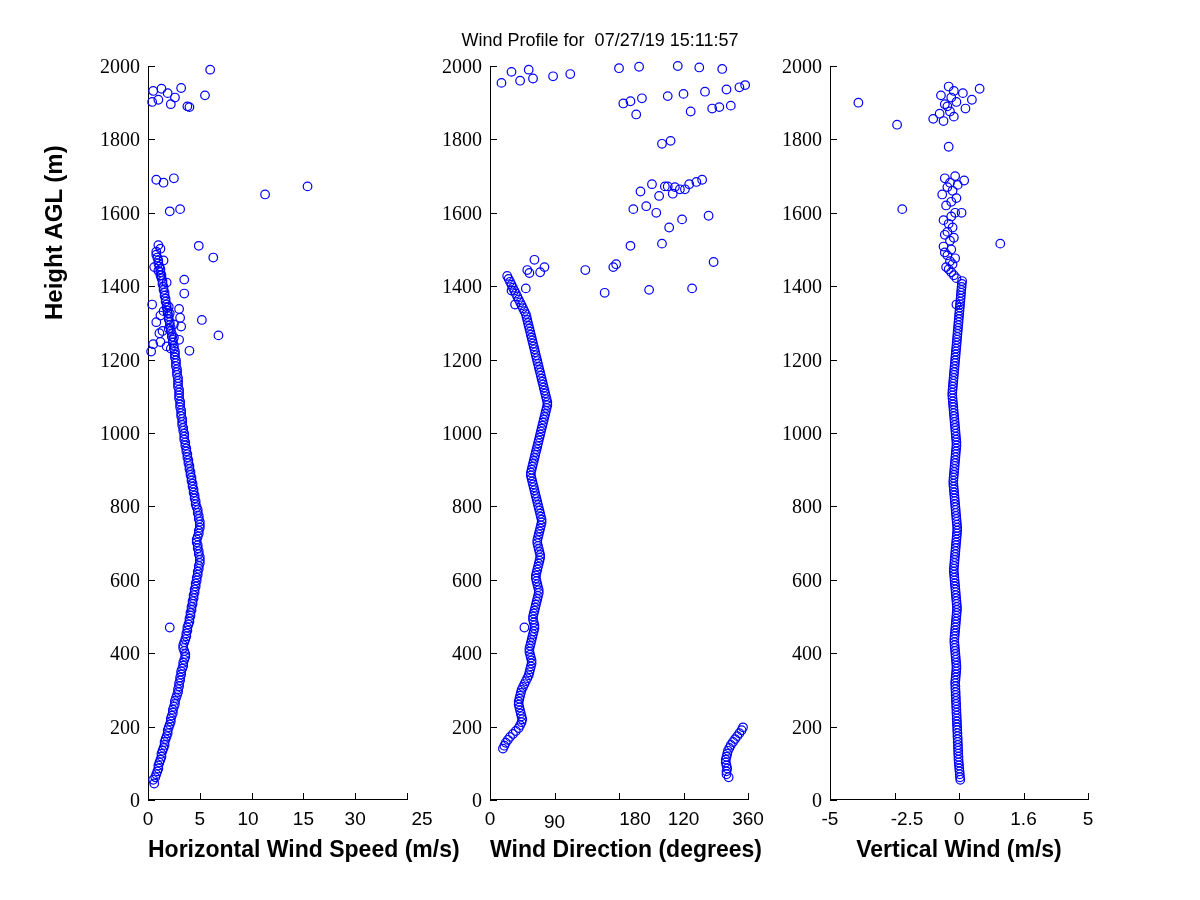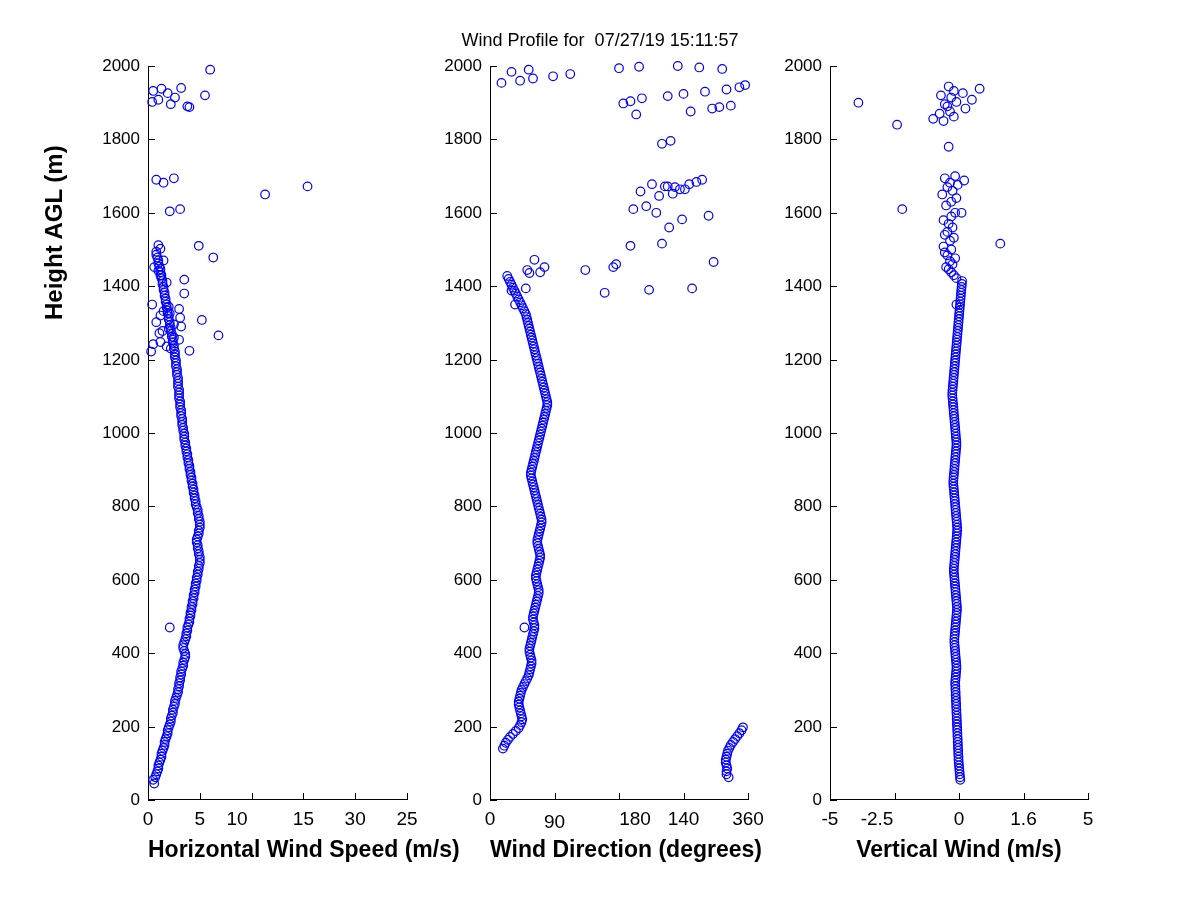--- a/index.html
+++ b/index.html
@@ -57,23 +57,24 @@
     position: absolute;
     left: 0;
     top: 0;
     overflow: visible;
   }
   .ytick-label {
     position: absolute;
     right: 100%;
     margin-right: 8px;
     transform: translateY(-50%);
-    font-size: 17px;
+    font-size: 20px;
     color: #000;
     white-space: nowrap;
+    font-family: Liberation Serif, serif;
   }
   .ytick-mark {
     position: absolute;
     left: 0;
     width: 7px;
     height: 0;
     border-top: 1.5px solid #000;
   }
   .xtick-mark {
     position: absolute;
@@ -136,27 +137,27 @@
         <div class="ytick-label" style="top: 146.8px;">1600</div>
         <div class="ytick-mark" style="top: 73.4px;"></div>
         <div class="ytick-label" style="top: 73.4px;">1800</div>
         <div class="ytick-mark" style="top: 0px;"></div>
         <div class="ytick-label" style="top: 0px;">2000</div>
         <div class="xtick-mark" style="left: 0px;"></div>
         <div class="xtick-label" style="left: 0px;">0</div>
         <div class="xtick-mark" style="left: 51.8px;"></div>
         <div class="xtick-label" style="left: 51.8px;">5</div>
         <div class="xtick-mark" style="left: 103.6px;"></div>
-        <div class="xtick-label" style="left: 89px;">10</div>
+        <div class="xtick-label" style="left: 100px;">10</div>
         <div class="xtick-mark" style="left: 155.4px;"></div>
         <div class="xtick-label" style="left: 155.4px;">15</div>
         <div class="xtick-mark" style="left: 207.2px;"></div>
         <div class="xtick-label" style="left: 207.2px;">30</div>
         <div class="xtick-mark" style="left: 259px;"></div>
-        <div class="xtick-label" style="left: 259px;">25</div>
+        <div class="xtick-label" style="left: 274px;">25</div>
         <div class="xlabel">Horizontal Wind Speed (m/s)</div>
         <svg class="plot-svg" width="259" height="734">
           <circle cx="6.22" cy="717.49" r="4.3" fill="none" stroke="#0000ff" stroke-width="1.2"></circle>
           <circle cx="5.18" cy="713.82" r="4.3" fill="none" stroke="#0000ff" stroke-width="1.2"></circle>
           <circle cx="7.25" cy="711.25" r="4.3" fill="none" stroke="#0000ff" stroke-width="1.2"></circle>
           <circle cx="8.29" cy="708.31" r="4.3" fill="none" stroke="#0000ff" stroke-width="1.2"></circle>
           <circle cx="9.32" cy="705.37" r="4.3" fill="none" stroke="#0000ff" stroke-width="1.2"></circle>
           <circle cx="10.36" cy="702.44" r="4.3" fill="none" stroke="#0000ff" stroke-width="1.2"></circle>
           <circle cx="10.36" cy="699.50" r="4.3" fill="none" stroke="#0000ff" stroke-width="1.2"></circle>
           <circle cx="11.40" cy="696.57" r="4.3" fill="none" stroke="#0000ff" stroke-width="1.2"></circle>
@@ -414,21 +415,21 @@
         <div class="ytick-label" style="top: 73.4px;">1800</div>
         <div class="ytick-mark" style="top: 0px;"></div>
         <div class="ytick-label" style="top: 0px;">2000</div>
         <div class="xtick-mark" style="left: 0px;"></div>
         <div class="xtick-label" style="left: 0px;">0</div>
         <div class="xtick-mark" style="left: 64.5px;"></div>
         <div class="xtick-label" style="left: 64.5px; margin-top: 11px;">90</div>
         <div class="xtick-mark" style="left: 129px;"></div>
         <div class="xtick-label" style="left: 145px;">180</div>
         <div class="xtick-mark" style="left: 193.5px;"></div>
-        <div class="xtick-label" style="left: 193.5px;">140</div>
+        <div class="xtick-label" style="left: 193.5px;">120</div>
         <div class="xtick-mark" style="left: 258px;"></div>
         <div class="xtick-label" style="left: 258px;">360</div>
         <div class="xlabel">Wind Direction (degrees)</div>
         <svg class="plot-svg" width="258" height="734">
           <circle cx="238.65" cy="711.25" r="4.3" fill="none" stroke="#0000ff" stroke-width="1.2"></circle>
           <circle cx="236.50" cy="708.31" r="4.3" fill="none" stroke="#0000ff" stroke-width="1.2"></circle>
           <circle cx="236.50" cy="705.37" r="4.3" fill="none" stroke="#0000ff" stroke-width="1.2"></circle>
           <circle cx="237.22" cy="702.44" r="4.3" fill="none" stroke="#0000ff" stroke-width="1.2"></circle>
           <circle cx="236.50" cy="699.50" r="4.3" fill="none" stroke="#0000ff" stroke-width="1.2"></circle>
           <circle cx="235.78" cy="696.57" r="4.3" fill="none" stroke="#0000ff" stroke-width="1.2"></circle>
@@ -692,21 +693,21 @@
         <div class="ytick-label" style="top: 220.2px;">1400</div>
         <div class="ytick-mark" style="top: 146.8px;"></div>
         <div class="ytick-label" style="top: 146.8px;">1600</div>
         <div class="ytick-mark" style="top: 73.4px;"></div>
         <div class="ytick-label" style="top: 73.4px;">1800</div>
         <div class="ytick-mark" style="top: 0px;"></div>
         <div class="ytick-label" style="top: 0px;">2000</div>
         <div class="xtick-mark" style="left: 0px;"></div>
         <div class="xtick-label" style="left: 0px;">-5</div>
         <div class="xtick-mark" style="left: 64.5px;"></div>
-        <div class="xtick-label" style="left: 47px;">-2.5</div>
+        <div class="xtick-label" style="left: 77px;">-2.5</div>
         <div class="xtick-mark" style="left: 129px;"></div>
         <div class="xtick-label" style="left: 129px;">0</div>
         <div class="xtick-mark" style="left: 193.5px;"></div>
         <div class="xtick-label" style="left: 193.5px;">1.6</div>
         <div class="xtick-mark" style="left: 258px;"></div>
         <div class="xtick-label" style="left: 258px;">5</div>
         <div class="xlabel">Vertical Wind (m/s)</div>
         <svg class="plot-svg" width="258" height="734">
           <circle cx="130.29" cy="713.82" r="4.3" fill="none" stroke="#0000ff" stroke-width="1.2"></circle>
           <circle cx="130.03" cy="711.25" r="4.3" fill="none" stroke="#0000ff" stroke-width="1.2"></circle>

